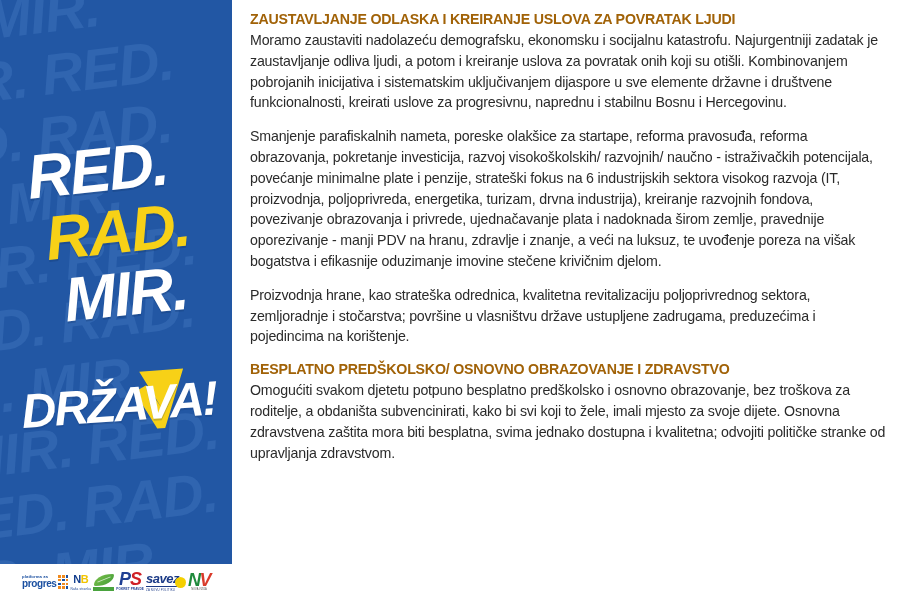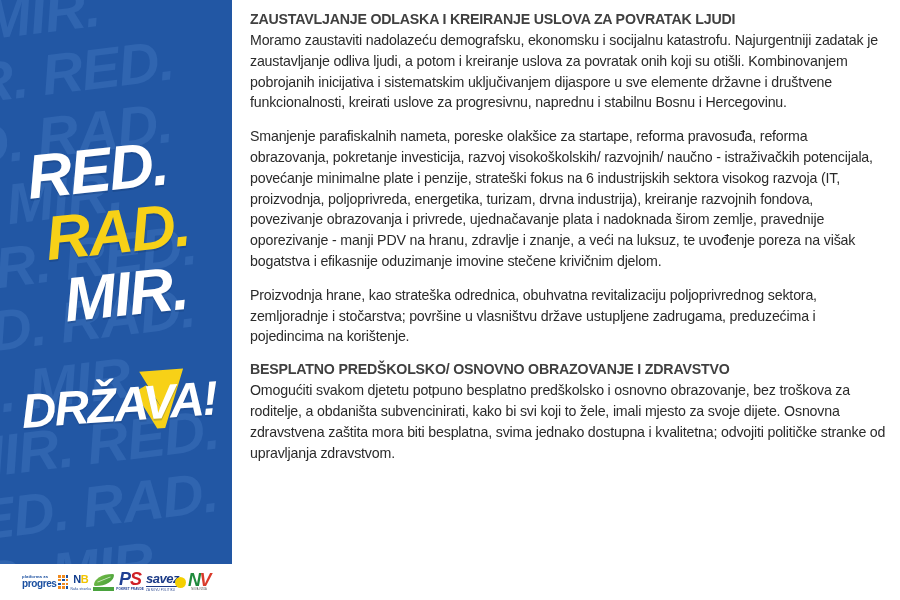--- a/index.html
+++ b/index.html
@@ -210,21 +210,21 @@
     background: #ffffff;
   }
   .section { margin-bottom: 13px; }
   .section:last-child { margin-bottom: 16px; }
   .sec-title {
     font-family: "Liberation Sans", sans-serif;
     font-weight: bold;
     font-size: 14.2px;
     line-height: 19px;
     letter-spacing: -0.2px;
-    color: #404040;
+    color: #a16207;
     margin: 0 0 1px 0;
   }
   .sec-body {
     font-family: "Liberation Sans", sans-serif;
     font-weight: normal;
     font-size: 14.2px;
     line-height: 20.8px;
     letter-spacing: -0.18px;
     color: #2b2b2b;
     margin: 0;
@@ -336,21 +336,21 @@
     <div class="section">
       <h2 class="sec-title">ZAUSTAVLJANJE ODLASKA I KREIRANJE USLOVA ZA POVRATAK LJUDI</h2>
       <p class="sec-body">Moramo zaustaviti nadolazeću demografsku, ekonomsku i socijalnu katastrofu. Najurgentniji zadatak je zaustavljanje odliva ljudi, a potom i kreiranje uslova za povratak onih koji su otišli. Kombinovanjem pobrojanih inicijativa i sistematskim uključivanjem dijaspore u sve elemente državne i društvene funkcionalnosti, kreirati uslove za progresivnu, naprednu i stabilnu Bosnu i Hercegovinu.</p>
     </div>
 
     <div class="section">
       <p class="sec-body">Smanjenje parafiskalnih nameta, poreske olakšice za startape, reforma pravosuđa, reforma obrazovanja, pokretanje investicija, razvoj visokoškolskih/ razvojnih/ naučno - istraživačkih potencijala, povećanje minimalne plate i penzije, strateški fokus na 6 industrijskih sektora visokog razvoja (IT, proizvodnja, poljoprivreda, energetika, turizam, drvna industrija), kreiranje razvojnih fondova, povezivanje obrazovanja i privrede, ujednačavanje plata i nadoknada širom zemlje, pravednije oporezivanje - manji PDV na hranu, zdravlje i znanje, a veći na luksuz, te uvođenje poreza na višak bogatstva i efikasnije oduzimanje imovine stečene krivičnim djelom.</p>
     </div>
 
     <div class="section">
-      <p class="sec-body">Proizvodnja hrane, kao strateška odrednica, obuhvatna revitalizaciju poljoprivrednog sektora, zemljoradnje i stočarstva; površine u vlasništvu države ustupljene zadrugama, preduzećima i pojedincima na korištenje.</p>
+      <p class="sec-body">Proizvodnja hrane, kao strateška odrednica, kvalitetna revitalizaciju poljoprivrednog sektora, zemljoradnje i stočarstva; površine u vlasništvu države ustupljene zadrugama, preduzećima i pojedincima na korištenje.</p>
     </div>
 
     <div class="section">
       <h2 class="sec-title">BESPLATNO PREDŠKOLSKO/ OSNOVNO OBRAZOVANJE I ZDRAVSTVO</h2>
       <p class="sec-body">Omogućiti svakom djetetu potpuno besplatno predškolsko i osnovno obrazovanje, bez troškova za roditelje, a obdaništa subvencinirati, kako bi svi koji to žele, imali mjesto za svoje dijete. Osnovna zdravstvena zaštita mora biti besplatna, svima jednako dostupna i kvalitetna; odvojiti političke stranke od upravljanja zdravstvom.</p>
     </div>
 
   </div>
 </div>
 

